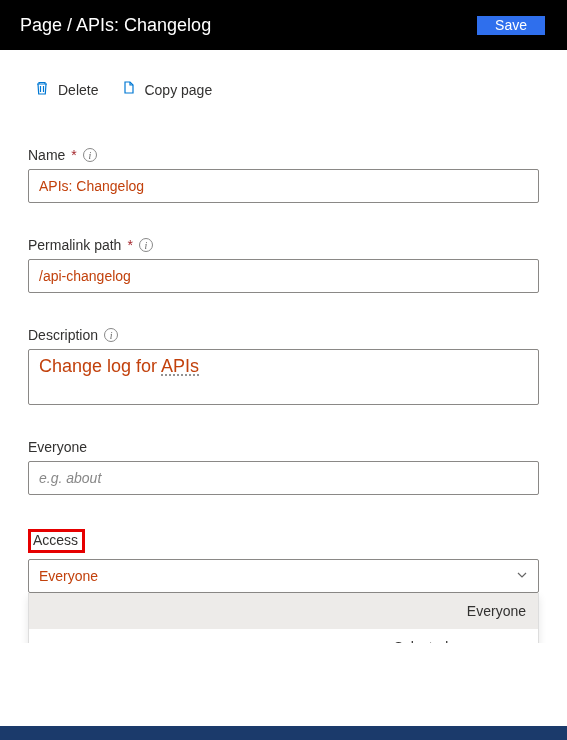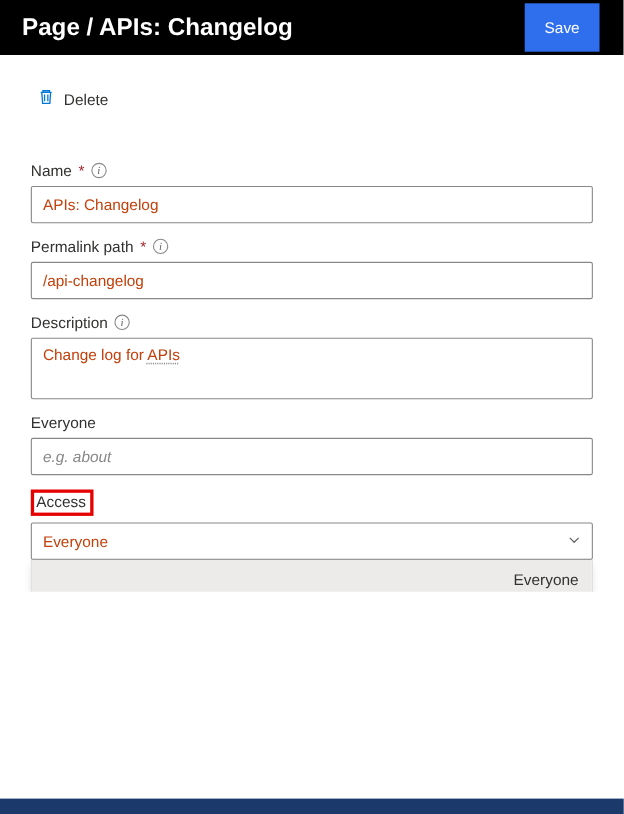--- a/index.html
+++ b/index.html
@@ -13,25 +13,25 @@
   .header {
     background: #000;
     color: #fff;
     height: 50px;
     display: flex;
     align-items: center;
     padding: 0 12px 0 20px;
   }
   .header-title {
     flex: 1;
-    font-size: 22px;
-    font-weight: 700;
+    font-size: 18px;
+    font-weight: 400;
   }
   .btn {
-    height: 44px;
+    height: 19px;
     padding: 0 18px;
     font-size: 14px;
     border: none;
     cursor: pointer;
     font-family: inherit;
   }
   .btn-primary {
     background: #2f6fed;
     color: #fff;
     margin-right: 10px;
@@ -51,21 +51,21 @@
   }
   .toolbar-action {
     display: flex;
     align-items: center;
     gap: 8px;
     color: #323130;
     cursor: pointer;
     font-size: 14px;
   }
   .toolbar-action svg { width: 16px; height: 16px; }
-  .form-group { margin-bottom: 13px; position: relative; }
+  .form-group { margin-bottom: 34px; position: relative; }
   .form-label {
     display: flex;
     align-items: center;
     gap: 6px;
     margin-bottom: 6px;
     font-size: 14px;
     color: #323130;
   }
   .required { color: #a4262c; }
   .info-icon {
@@ -123,21 +123,21 @@
     border-bottom: 1px solid #ddd;
     box-shadow: 0 4px 8px rgba(0,0,0,0.1);
     z-index: 10;
   }
   .dropdown-item {
     padding: 10px 12px;
     cursor: pointer;
     font-size: 14px;
   }
   .dropdown-item.selected { background: #edebe9; }
-  .desc-text { font-size: 14px; }
+  .desc-text { font-size: 18px; }
   .underlined { text-decoration: underline dotted #888; text-underline-offset: 3px; }
   .bottom-bar {
     position: fixed;
     bottom: 0; left: 0;
     width: 567px;
     height: 14px;
     background: #1b3a6b;
     z-index: 1;
   }
 </style>
@@ -152,20 +152,29 @@
 <div class="content">
 
   <div class="toolbar">
     <div class="toolbar-action">
       <span>
         <svg viewBox="0 0 16 16" fill="none" stroke="#0078d4" stroke-width="1.2">
           <path d="M3 4h10M5 4V2.5h6V4M4 4l.7 10h6.6L12 4M6.5 6v6M9.5 6v6"></path>
         </svg>
       </span>
       <span>Delete</span>
+    </div>
+    <div class="toolbar-action">
+      <span>
+        <svg viewBox="0 0 16 16" fill="none" stroke="#0078d4" stroke-width="1.2">
+          <path d="M5 2h5l3 3v8H5V2z"></path>
+            <path d="M10 2v3h3"></path>
+        </svg>
+      </span>
+      <span>Copy page</span>
     </div>
   </div>
 
   <div class="form-group">
     <div class="form-label">
       <span>Name</span>
       <span class="required">*</span>
       <span class="info-icon">i</span>
     </div>
     <input class="form-input" type="text" value="APIs: Changelog" style="">

